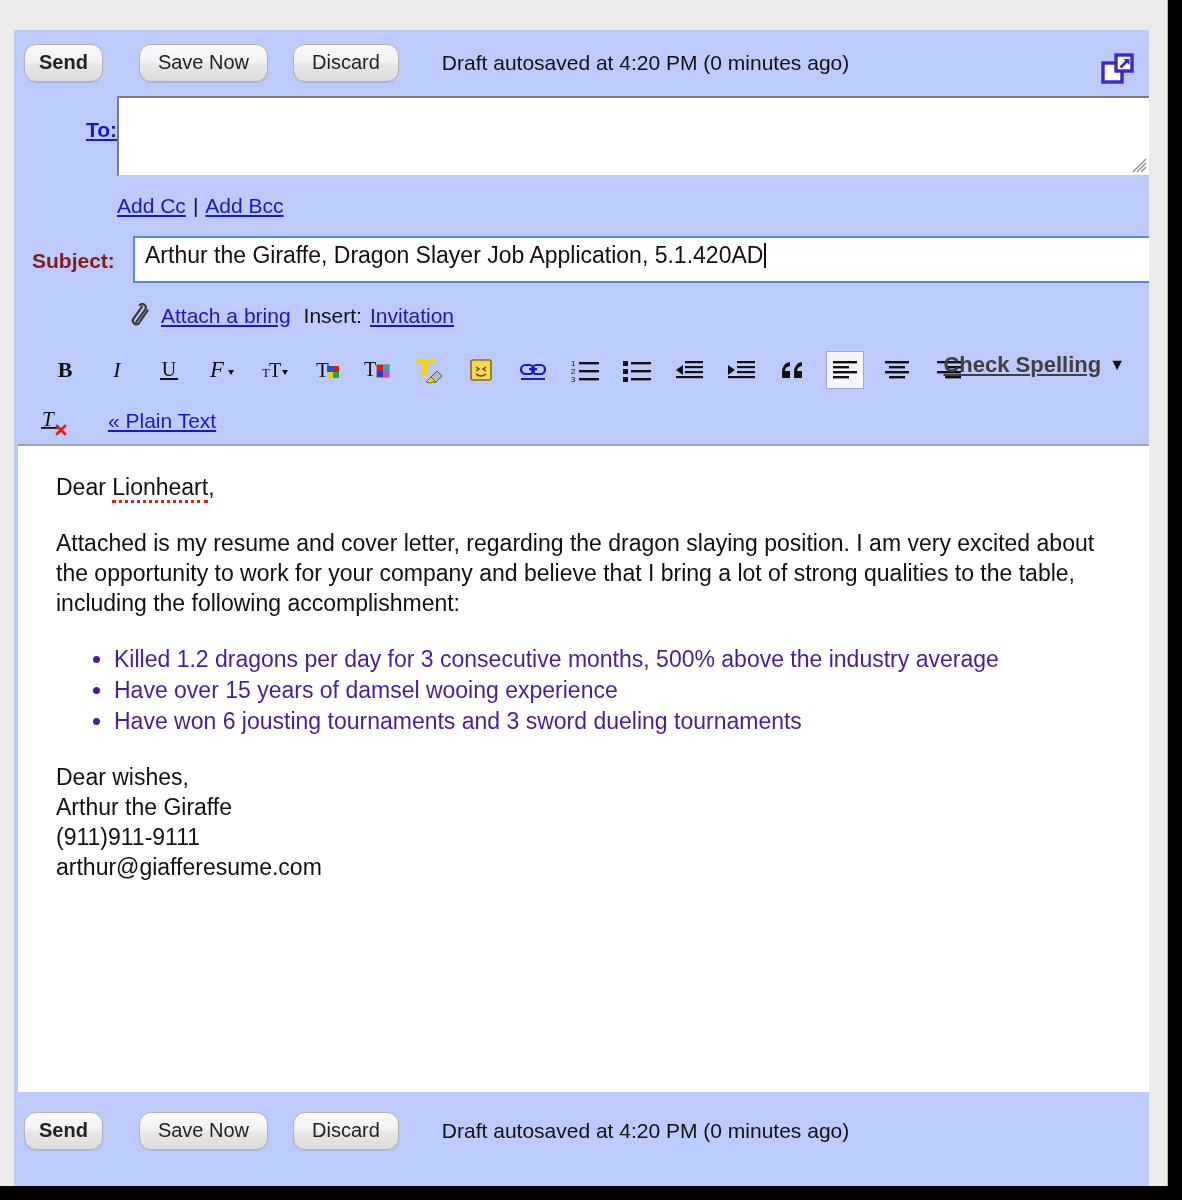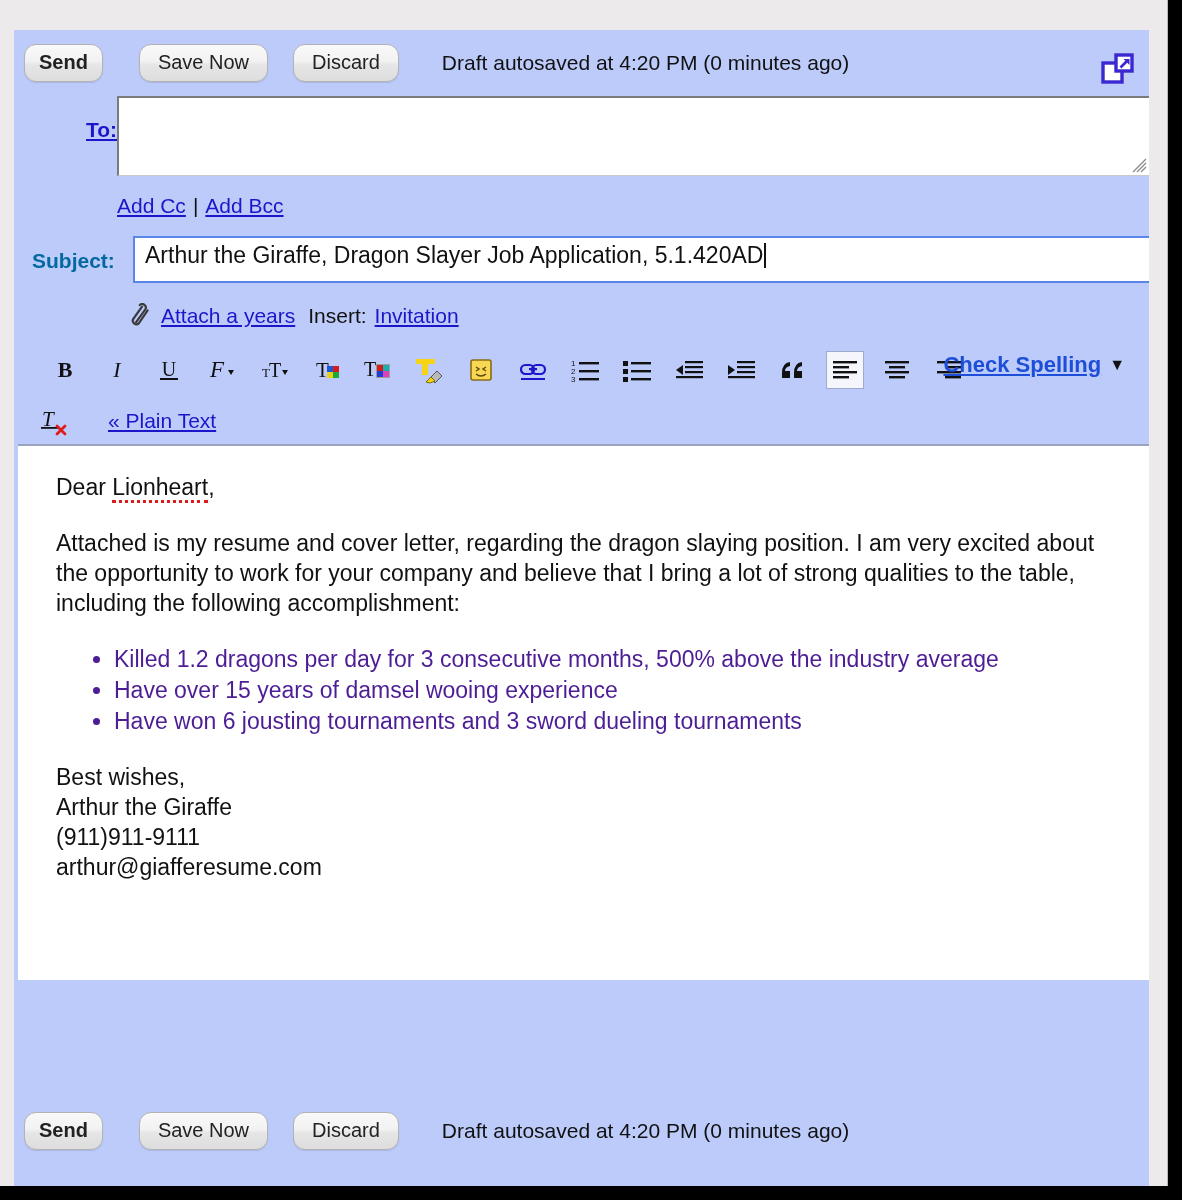--- a/index.html
+++ b/index.html
@@ -161,21 +161,21 @@
     position: absolute;
     left: 0; top: 206px;
     width: 100%;
     height: 54px;
   }
   #subject-label {
     position: absolute;
     left: 18px; top: 13px;
     font-size: 21px;
     font-weight: bold;
-    color: #0369a1;
+    color: #7f1d1d;
   }
   #subject-field {
     position: absolute;
     left: 119px;
     top: 0;
     right: 0;
     height: 47px;
     background: #ffffff;
     border: 2px solid #5a86e8;
     border-right: none;
@@ -257,40 +257,40 @@
     position: absolute;
     right: 14px;
     top: 10px;
     display: flex;
     align-items: center;
     cursor: pointer;
   }
   #check-spelling .cs-label {
     font-size: 22px;
     font-weight: bold;
-    color: #1d4ed8;
+    color: #404040;
     text-decoration: underline;
   }
   #check-spelling .cs-arrow {
     margin-left: 8px;
     color: #111111;
     font-size: 16px;
   }
   #plain-text-link {
     font-size: 21px;
     margin-left: 20px;
   }
 
   
   #body-area {
     position: absolute;
     left: 4px;
     top: 414px;
     right: 0;
-    height: 536px;
+    height: 648px;
     background: #ffffff;
     border-top: 2px solid #9aa3c0;
     box-sizing: border-box;
     overflow: hidden;
     padding: 26px 24px 10px 38px;
     cursor: text;
   }
   #body-area p, #body-area ul {
     margin: 0 0 26px 0;
   }
@@ -380,21 +380,21 @@
             <span>Arthur the Giraffe, Dragon Slayer Job Application, 5.1.420AD</span><span class="caret"></span>
           </span>
         </div>
       </div>
 
       <div id="attach-row">
         <svg id="paperclip-icon" viewBox="0 0 26 26" aria-hidden="true">
           <path d="M19 6.5 L8.5 17.5 a3.6 3.6 0 0 0 5 5 L24 11" stroke="#3a3a3a" stroke-width="2.2" fill="none" stroke-linecap="round" transform="translate(-2,-2) rotate(-8 13 13)"></path>
           <path d="M17 4.5 a3.6 3.6 0 0 1 5 5 L11 21" stroke="#3a3a3a" stroke-width="2.2" fill="none" stroke-linecap="round" transform="translate(-2,-2) rotate(-8 13 13)"></path>
         </svg>
-        <span class="linkish">Attach a years</span>
+        <span class="linkish">Attach a bring</span>
         <span id="insert-label">Insert:</span>
         <span class="linkish">Invitation</span>
       </div>
 
       <div id="format-toolbar">
 
         <div class="tb-row" id="tb-row-1">
 
           <div class="tbi">
             <svg viewBox="0 0 26 26" width="26" height="26">
@@ -578,21 +578,21 @@
         <p>Attached is my resume and cover letter, regarding the dragon slaying position.  I am very excited about the opportunity to work for your company and believe that I bring a lot of strong qualities to the table, including the following accomplishment:</p>
 
         <ul>
           <li>Killed 1.2 dragons per day for 3 consecutive months, 500% above the industry average</li>
           <li>Have over 15 years of damsel wooing experience</li>
           <li>Have won 6 jousting tournaments and 3 sword dueling tournaments</li>
         </ul>
 
 
         <div id="signature">
-          <div>Best wishes,</div>
+          <div>Dear wishes,</div>
           <div>Arthur the Giraffe</div>
           <div>(911)911-9111</div>
           <div>arthur@giafferesume.com</div>
         </div>
       </div>
 
       <div id="action-bar-bottom">
         <button class="gbtn primary">Send</button>
         <button class="gbtn">Save Now</button>
         <button class="gbtn">Discard</button>

